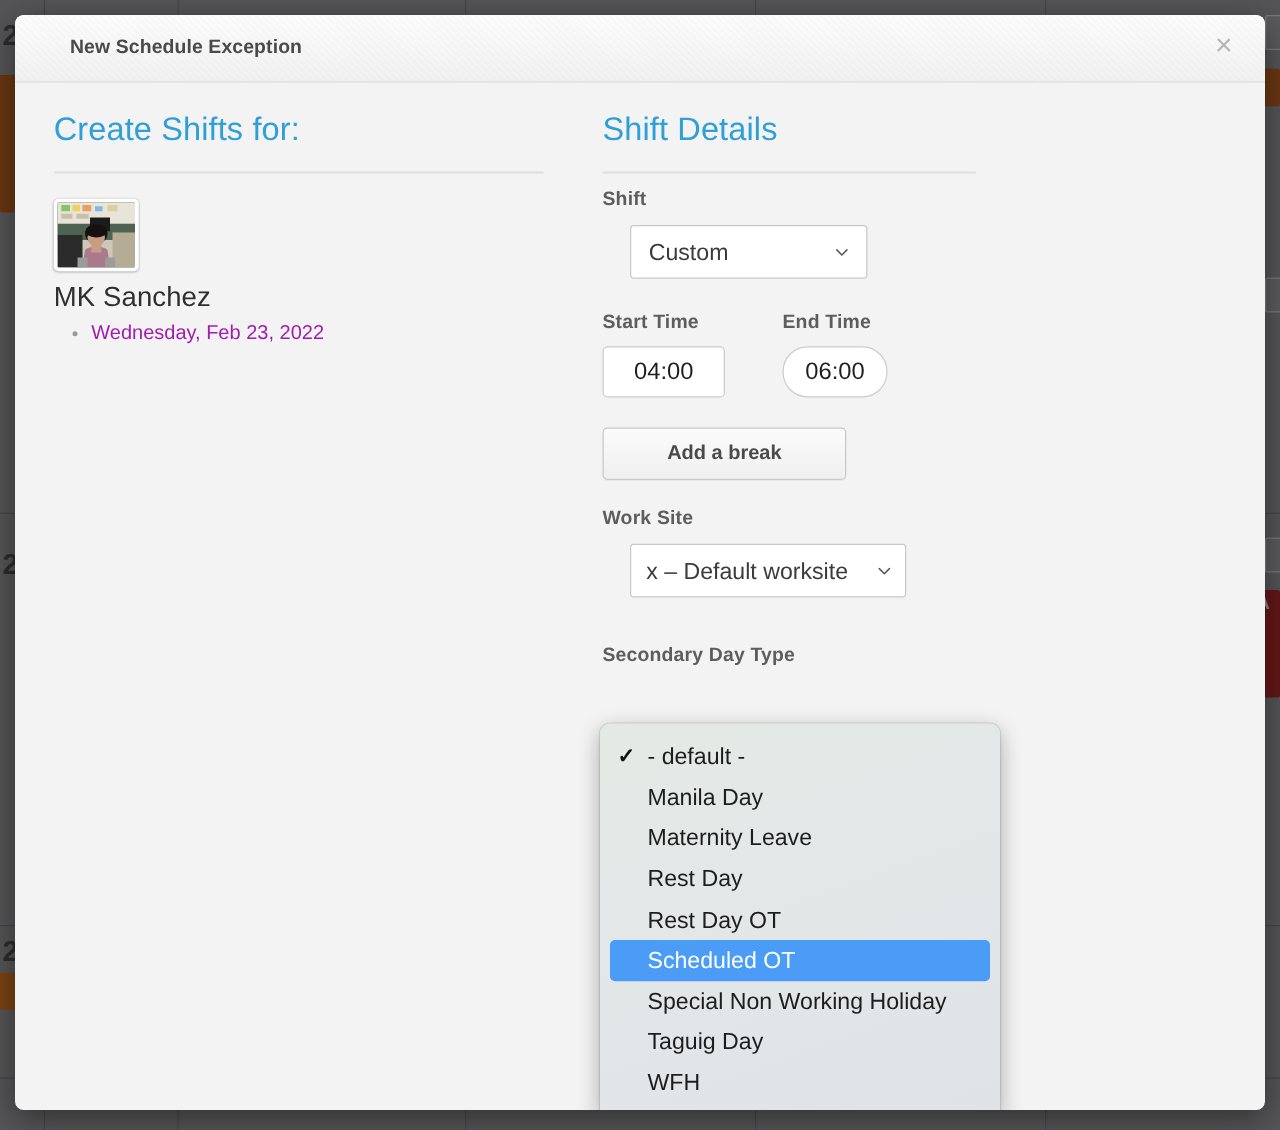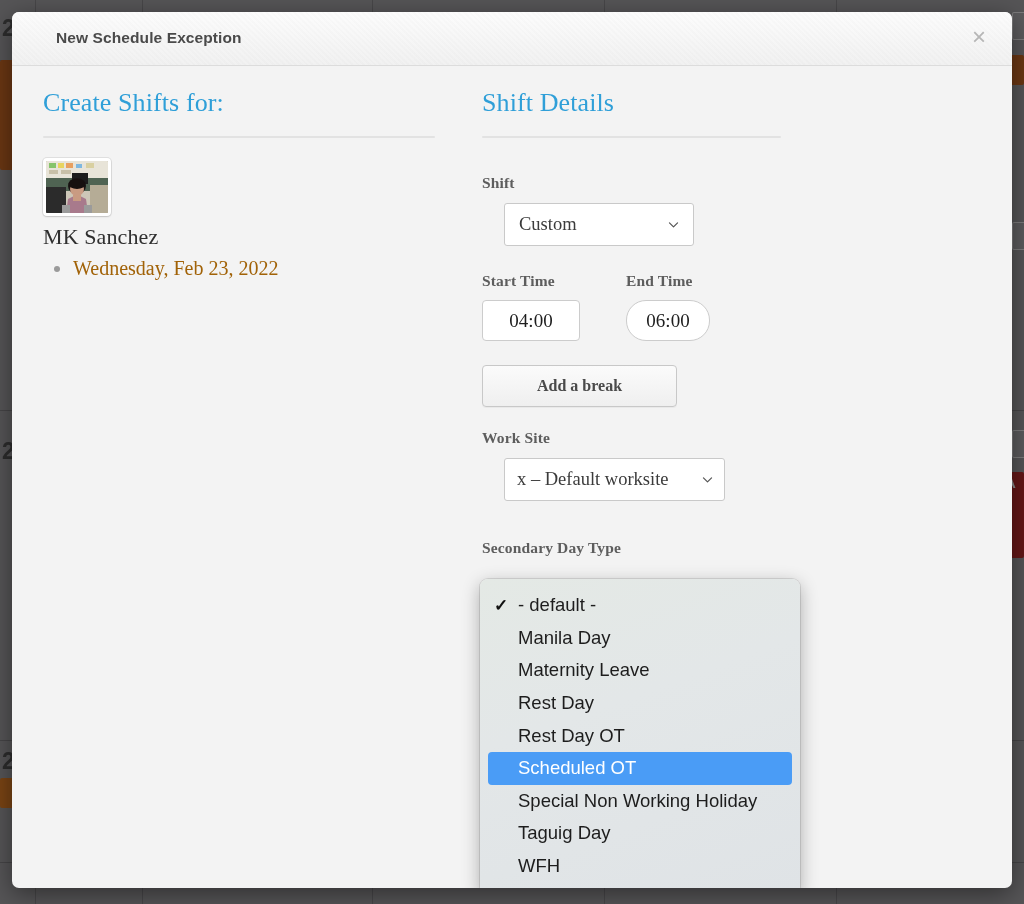--- a/index.html
+++ b/index.html
@@ -103,21 +103,20 @@
     line-height: 1;
     color: #b6b6b6;
     cursor: pointer;
     font-weight: 300;
     user-select: none;
   }
 
   #modal-body {
     position: relative;
     height: 822px;
-    font-family: Liberation Serif, serif;
   }
 
   
   #col-left {
     position: absolute;
     left: 31px;
     top: 0;
     width: 400px;
   }
   #col-right {
@@ -164,22 +163,22 @@
     font-size: 22px;
     color: #2f2f2f;
     letter-spacing: 0.1px;
   }
   #date-list {
     margin: 4px 0 0 0;
     padding-left: 30px;
     list-style: disc;
   }
   #date-list li {
-    font-size: 20px;
-    color: #a16207;
+    font-size: 16px;
+    color: #a21caf;
     line-height: 1.45;
   }
   #date-list li::marker { color: #9a9a9a; }
 
   
   .field-label {
     font-size: 15.5px;
     font-weight: bold;
     color: #5d5d5d;
     letter-spacing: 0.15px;
@@ -385,21 +384,21 @@
           <li>Wednesday, Feb 23, 2022</li>
         </ul>
       </div>
     </div>
 
     <div id="col-right">
       <div class="section-title">Shift Details</div>
       <div class="section-rule" id="rule-right"></div>
 
       
-      <div class="field-label" style="margin-top:36px;">Shift</div>
+      <div class="field-label" style="margin-top:12px;">Shift</div>
       <div class="select-box" id="shift-select">
         <span class="select-text">Custom</span>
         <svg class="chev" viewBox="0 0 16 16">
           <path d="M3 6 L8 11 L13 6" fill="none" stroke="#555" stroke-width="1.5" stroke-linecap="round" stroke-linejoin="round"></path>
         </svg>
       </div>
 
       
       <div id="time-row">
         <div class="time-group" id="start-time-group">

